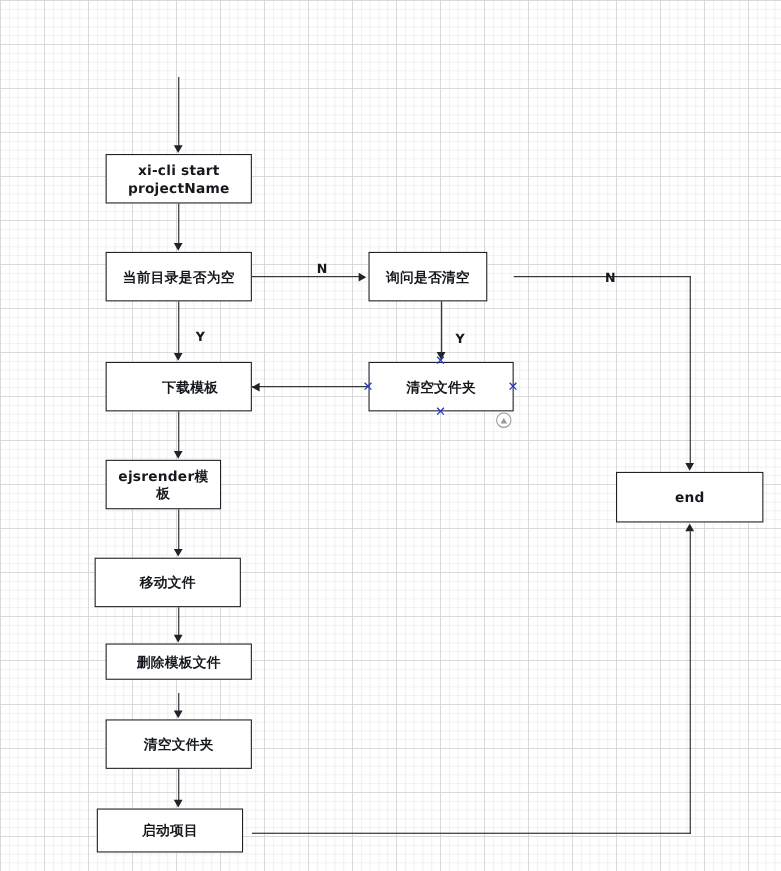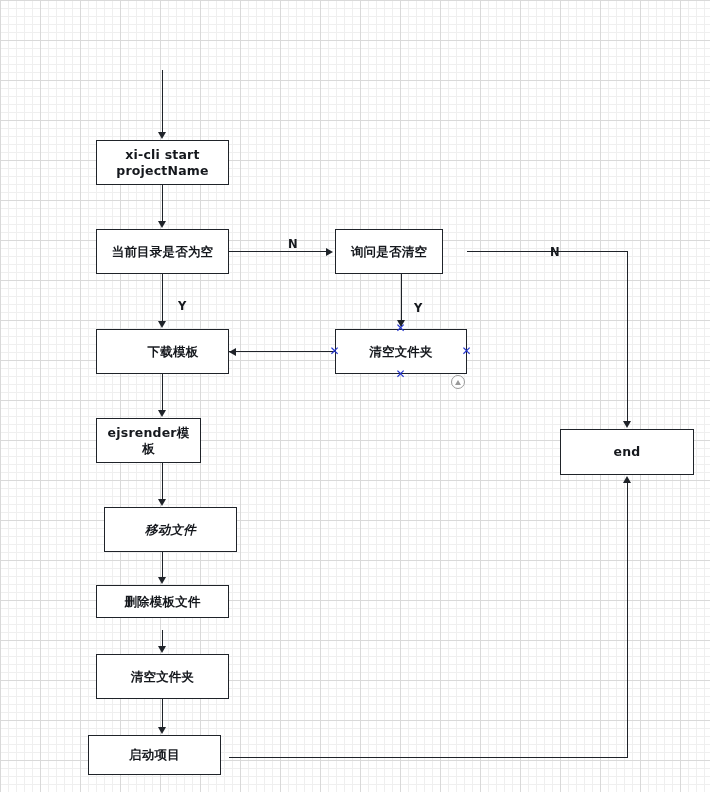--- a/index.html
+++ b/index.html
@@ -134,21 +134,21 @@
   </div>
 
   <div class="node" style="left:335px; top:329px; width:132px; height:45px;">
     <span>清空文件夹</span>
   </div>
 
   <div class="node" style="left:96px; top:418px; width:105px; height:45px;">
     <span>ejsrender模板</span>
   </div>
 
-  <div class="node" style="left:104px; top:507px; width:133px; height:45px;font-style:italic;">
+  <div class="node" style="left:86px; top:507px; width:133px; height:45px;">
     <span>移动文件</span>
   </div>
 
   <div class="node" style="left:96px; top:585px; width:133px; height:33px;">
     <span>删除模板文件</span>
   </div>
 
   <div class="node" style="left:96px; top:654px; width:133px; height:45px;">
     <span>清空文件夹</span>
   </div>

